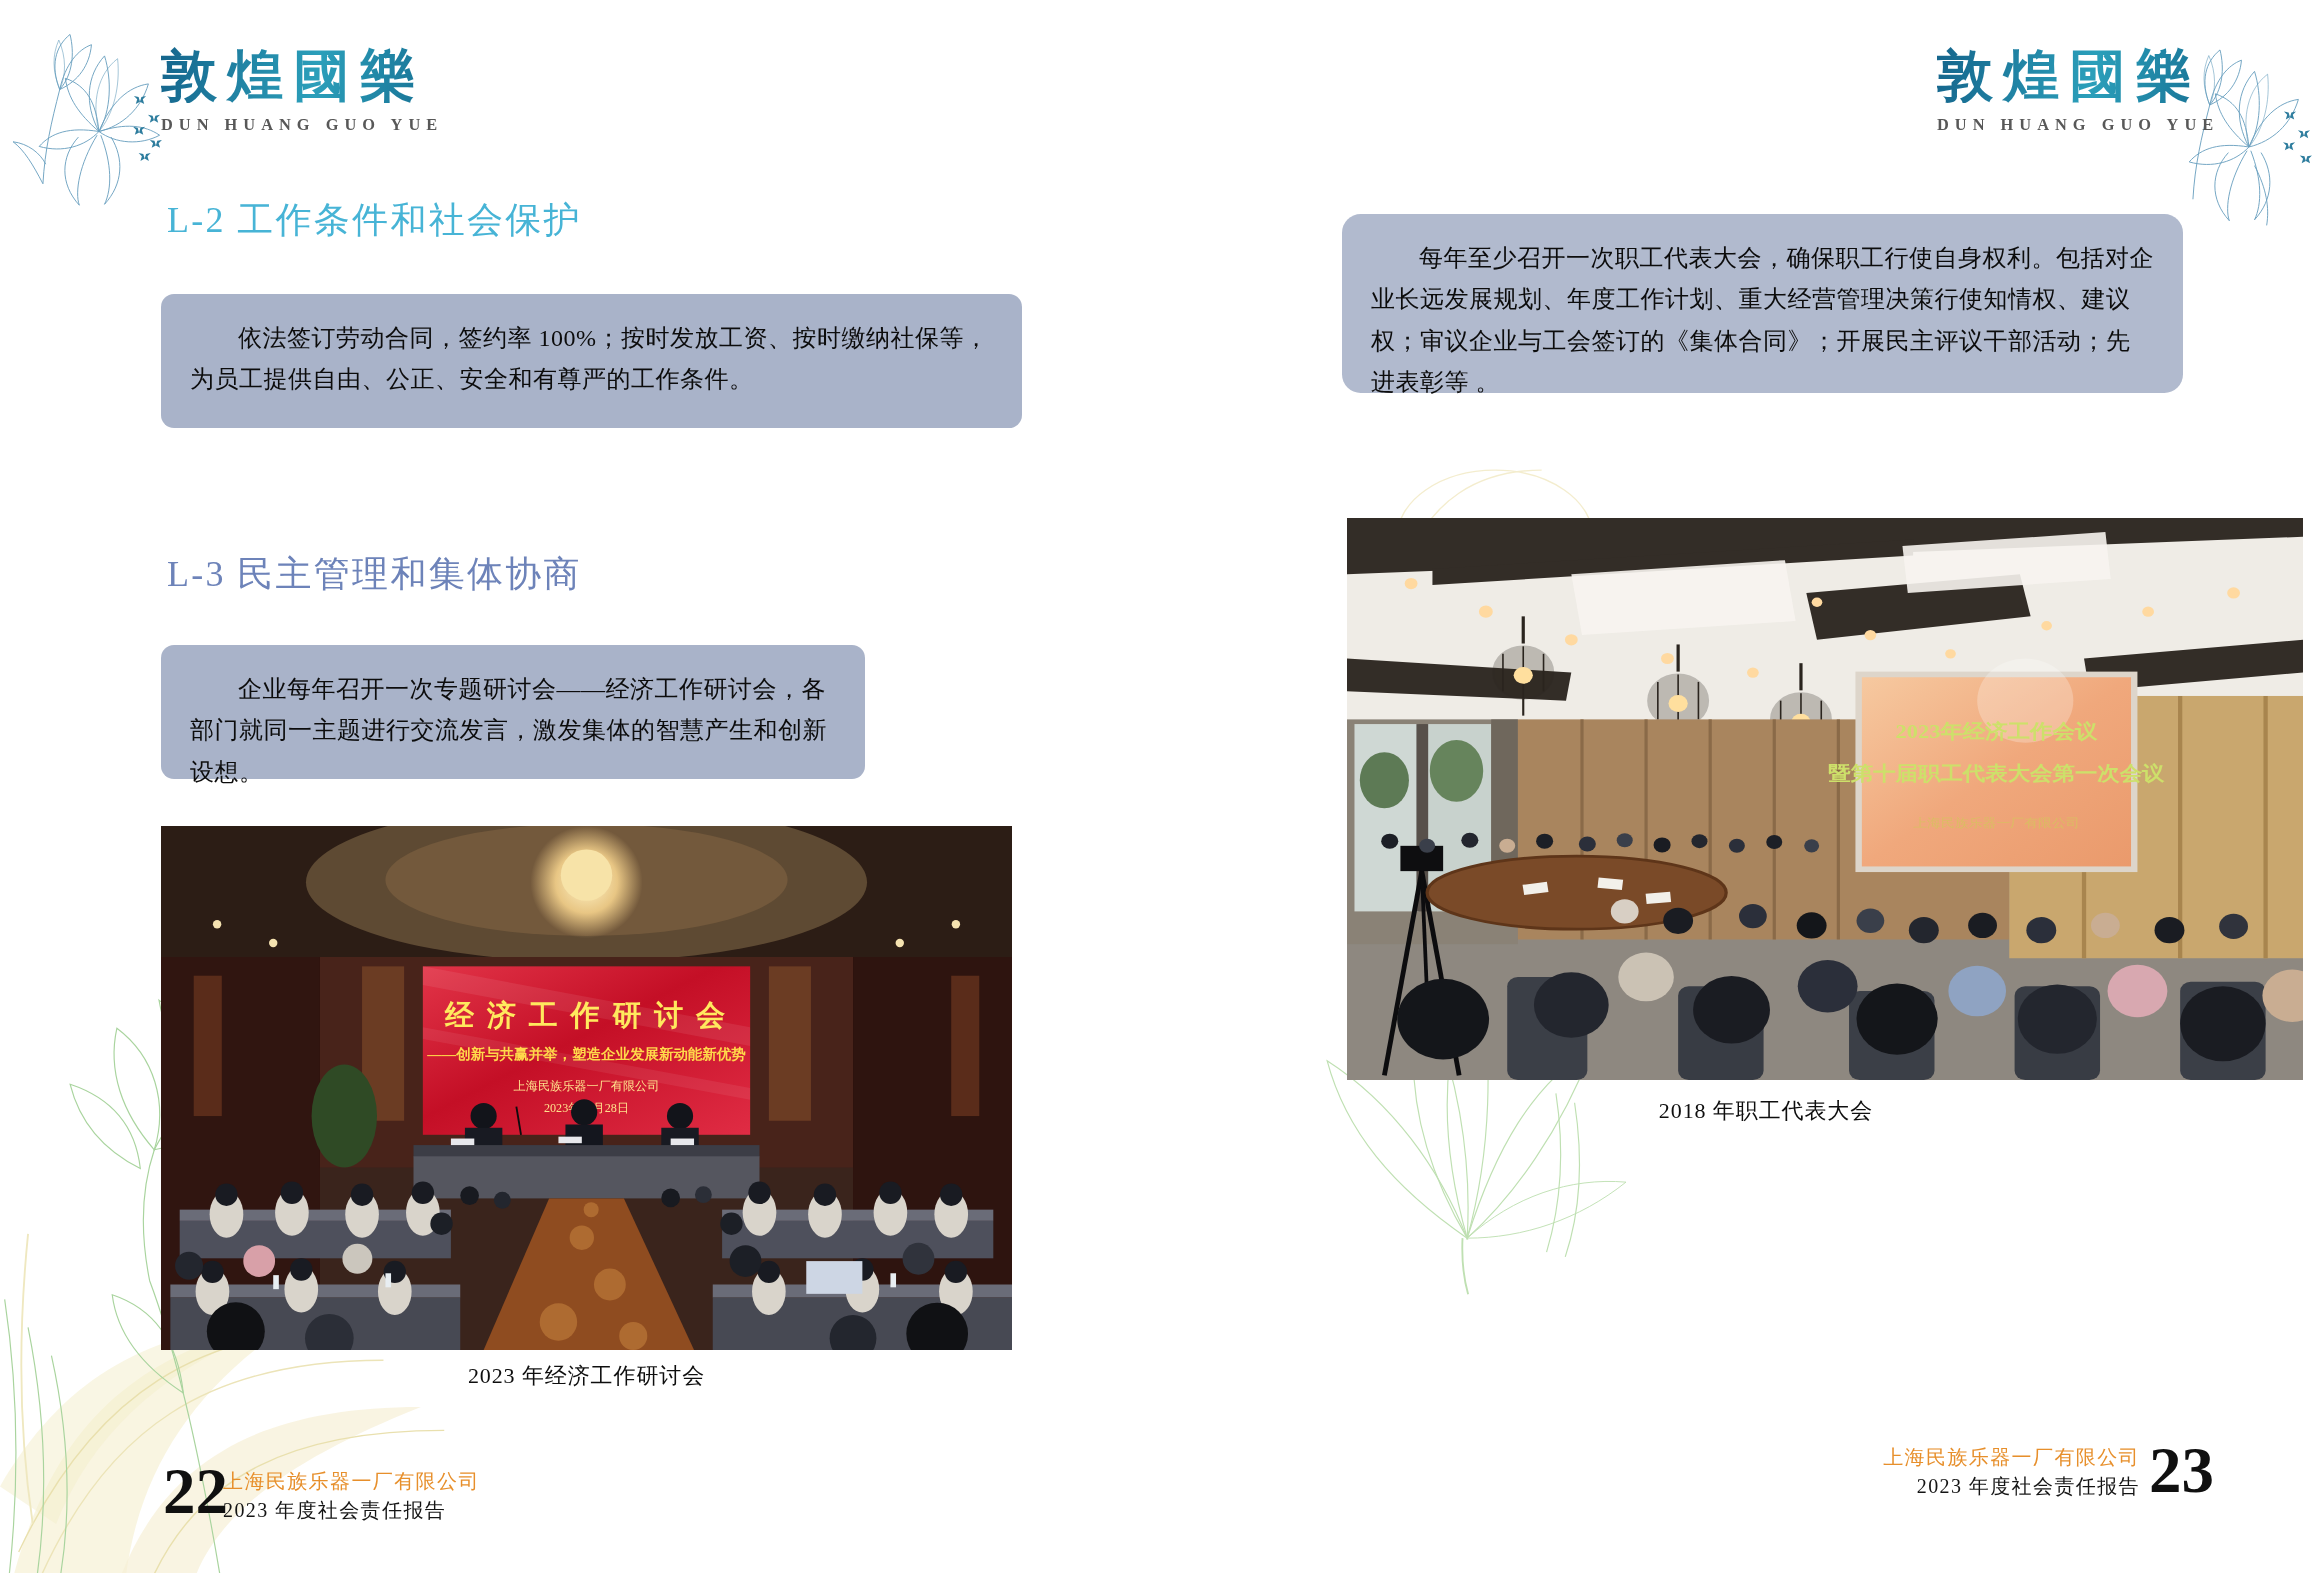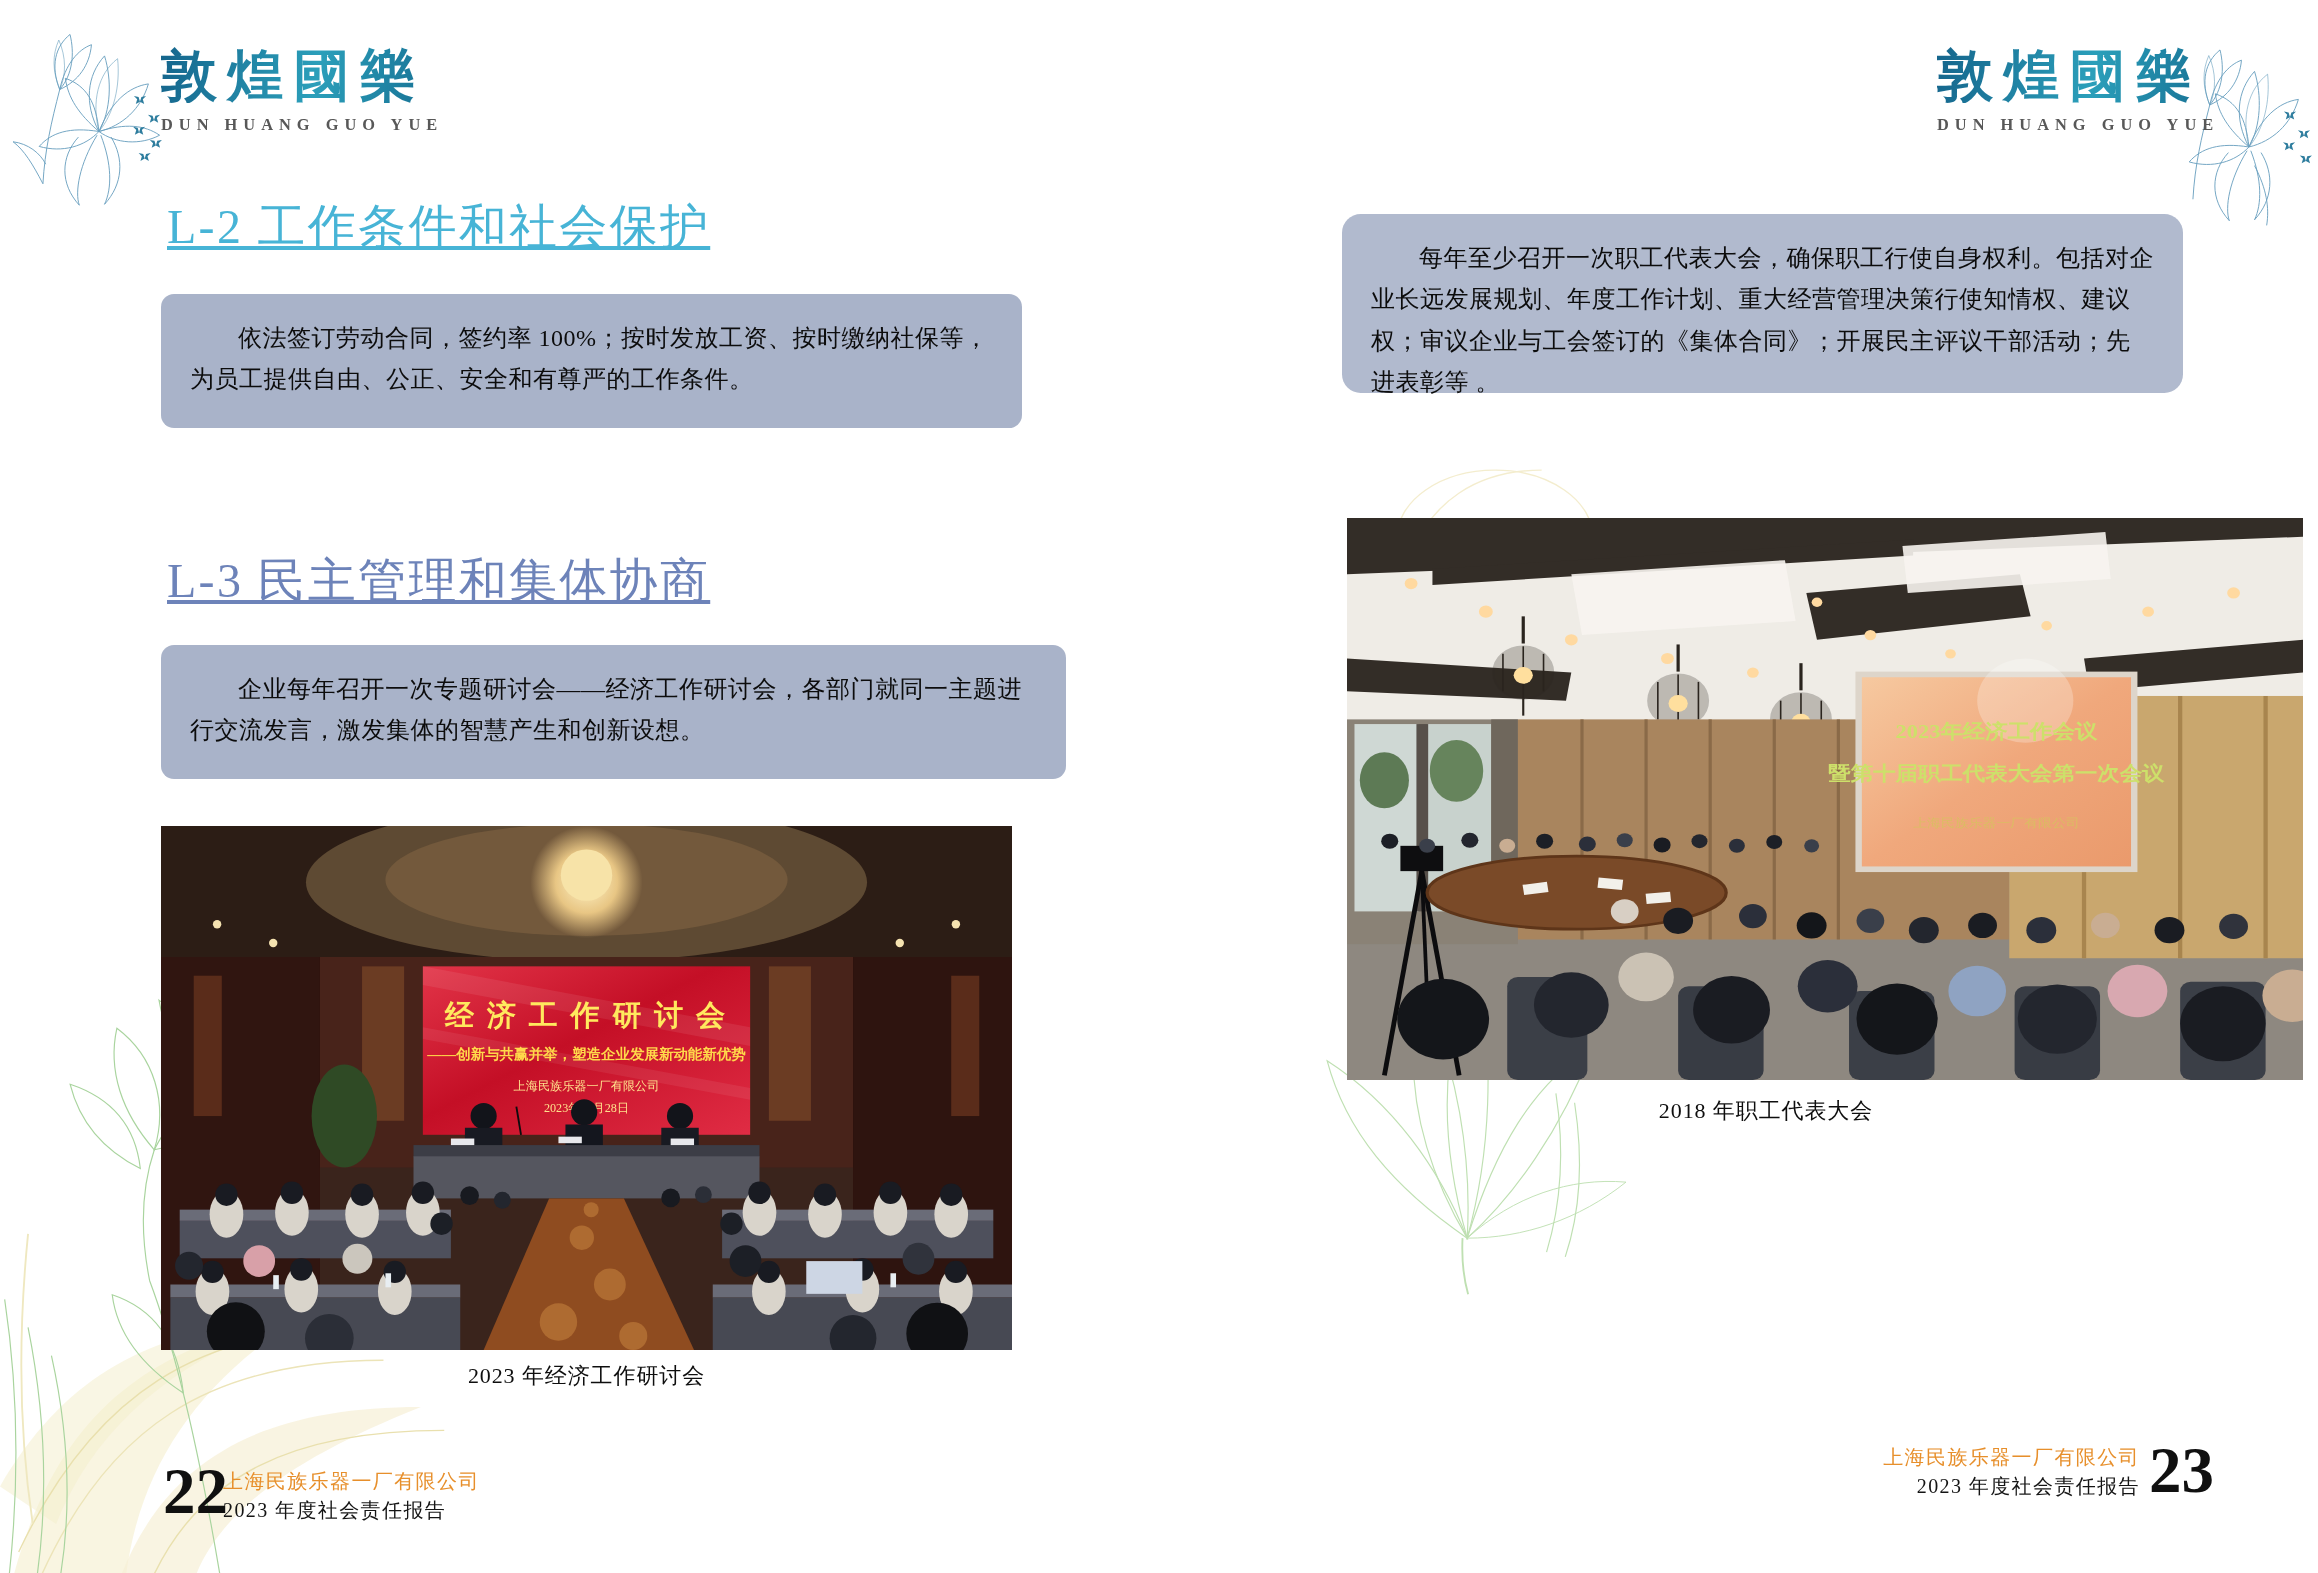--- a/index.html
+++ b/index.html
@@ -13,21 +13,21 @@
   
   .logo{position:absolute;}
   .logo-cn{font-size:56px;font-weight:700;letter-spacing:10.3px;line-height:1;
            font-family:"DejaVu Serif","Liberation Serif",serif;
            background:linear-gradient(100deg,#15658c 0%,#2b9fba 55%,#166d91 100%);
            -webkit-background-clip:text;background-clip:text;color:transparent;}
   .logo-en{margin-top:12px;font-size:16.4px;letter-spacing:6px;color:#585858;font-weight:700;
            font-family:"Liberation Serif",serif;}
 
   
-  .sec-heading{position:absolute;font-size:48px;letter-spacing:2.3px;line-height:1.1;font-weight:400;text-decoration:underline;}
+  .sec-heading{position:absolute;font-size:36px;letter-spacing:2.3px;line-height:1.1;font-weight:400;}
   .h-cyan{color:#47b4d6;}
   .h-peri{color:#6d83b9;}
 
   
   .textbox{position:absolute;background:#a9b3c9;border-radius:13px;box-sizing:border-box;
            padding:24px 29px 12px 29px;}
   .textbox.right-box{background:#b1bace;border-radius:18.7px;}
   .textbox p{margin:0;font-size:24px;line-height:1.72;text-indent:2em;color:#0c0c0c;
              letter-spacing:0.5px;}
 
@@ -151,21 +151,21 @@
     </div>
 
     <h1 class="sec-heading h-cyan" style="left:167px;top:201px;margin:0">L-2 工作条件和社会保护</h1>
 
     <div class="textbox" style="left:161px;top:294px;width:861px;height:134px">
       <p>依法签订劳动合同，签约率 100%；按时发放工资、按时缴纳社保等，为员工提供自由、公正、安全和有尊严的工作条件。</p>
     </div>
 
     <h1 class="sec-heading h-peri" style="left:167px;top:555px;margin:0">L-3 民主管理和集体协商</h1>
 
-    <div class="textbox" style="left:161px;top:645px;width:905px;height:134px">
+    <div class="textbox" style="left:161px;top:645px;width:704px;height:134px">
       <p>企业每年召开一次专题研讨会——经济工作研讨会，各部门就同一主题进行交流发言，激发集体的智慧产生和创新设想。</p>
     </div>
 
     <figure class="photo" style="left:161px;top:826px;width:851px;height:524px;margin:0">
       <svg viewBox="0 0 1820 1120" preserveAspectRatio="none">
         <defs>
           <linearGradient id="lg-red" x1="0" y1="0" x2="1" y2="1">
             <stop offset="0" stop-color="#e23448"></stop>
               <stop offset=".45" stop-color="#c40f26"></stop>
             <stop offset="1" stop-color="#e02c44"></stop>

